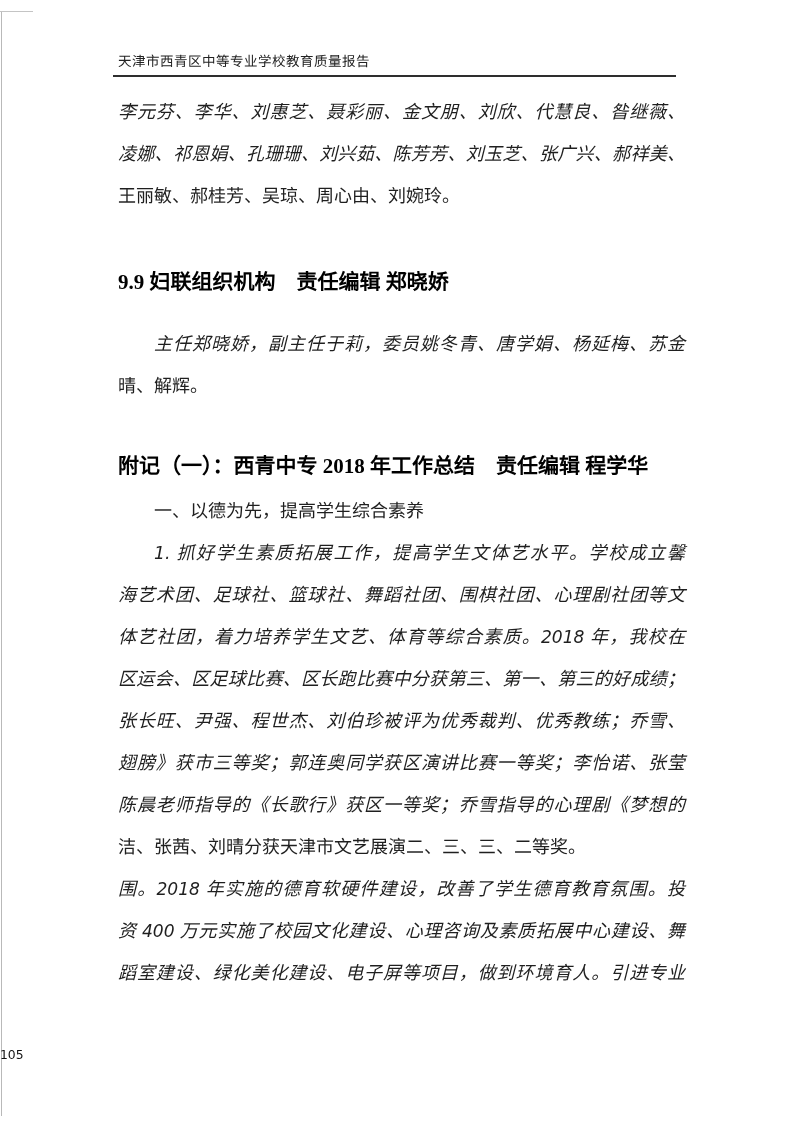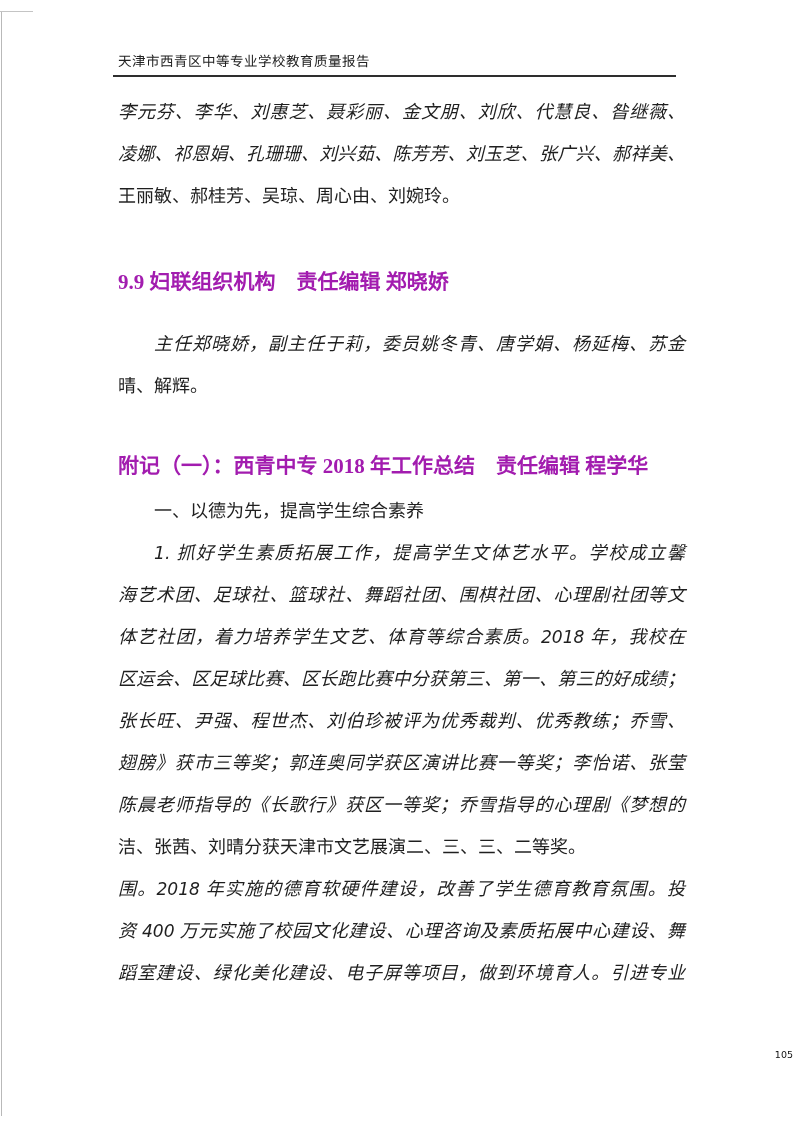--- a/index.html
+++ b/index.html
@@ -19,28 +19,28 @@
   .blk { position: absolute; left: 118px; width: 567px; }
 
   .hdr-title { font-size: 13.5px; line-height: 20px; letter-spacing: 0.5px; color: #222; }
   .hdr-rule  { position: absolute; left: 113px; top: 75px; width: 563px; height: 0;
                border-top: 2px solid #2e2e2e; }
 
   .bt { font-size: 18px; line-height: 42px; }
   .jline { text-align: justify; text-align-last: justify; text-justify: inter-character; font-style: italic; }
   .indent { text-indent: 36px; }
 
-  h2.h { margin: 0; font-size: 21px; line-height: 28px; font-weight: 700; color: #a21caf; }
+  h2.h { margin: 0; font-size: 21px; line-height: 28px; font-weight: 700; color: #000000; }
   h2.h .num { font-family: inherit; font-size: inherit; }
 
   
   .num { font-family: "DejaVu Sans", "Liberation Sans", sans-serif; font-size: 0.95em; }
 
   .pagenum { position: absolute; left: 0; top: 1046px; width: 793px;
-             text-align: right; font-size: 10px; line-height: 18px; color: #111; }
+             text-align: left; font-size: 13px; line-height: 18px; color: #111; }
 </style>
 </head>
 <body>
 
 <div class="page">
 
   <div class="artifact-v"></div>
   <div class="artifact-h"></div>
 
   <header class="blk" style="top:52px">

